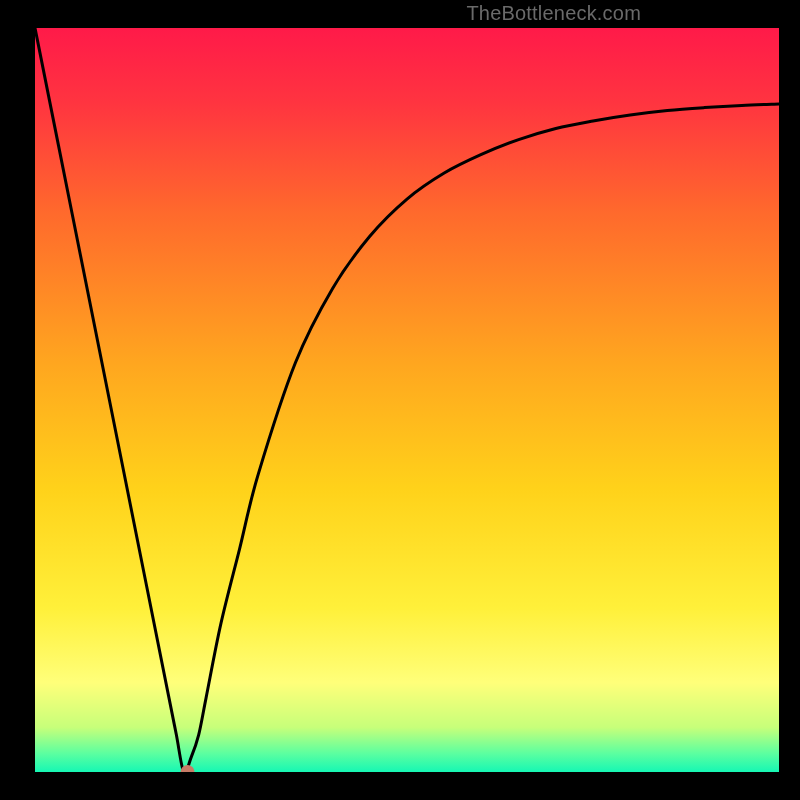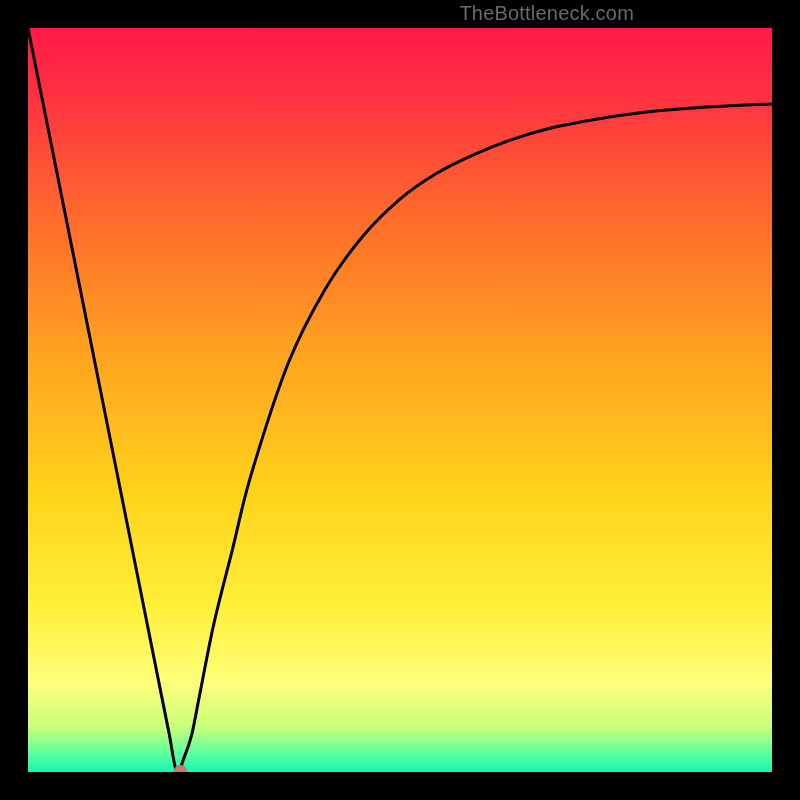--- a/index.html
+++ b/index.html
@@ -9,20 +9,21 @@
     height: 800px;
     overflow: hidden;
     background: #000;
     font-family: Arial, Helvetica, sans-serif;
   }
   .stage {
     position: relative;
     width: 640px;
     height: 800px;
     background: #000;
+    margin-left: 7px;
   }
   .plot-area {
     position: absolute;
     left: 28px;
     top: 28px;
     width: 744px;
     height: 744px;
     overflow: hidden;
   }
   .plot-area svg {

